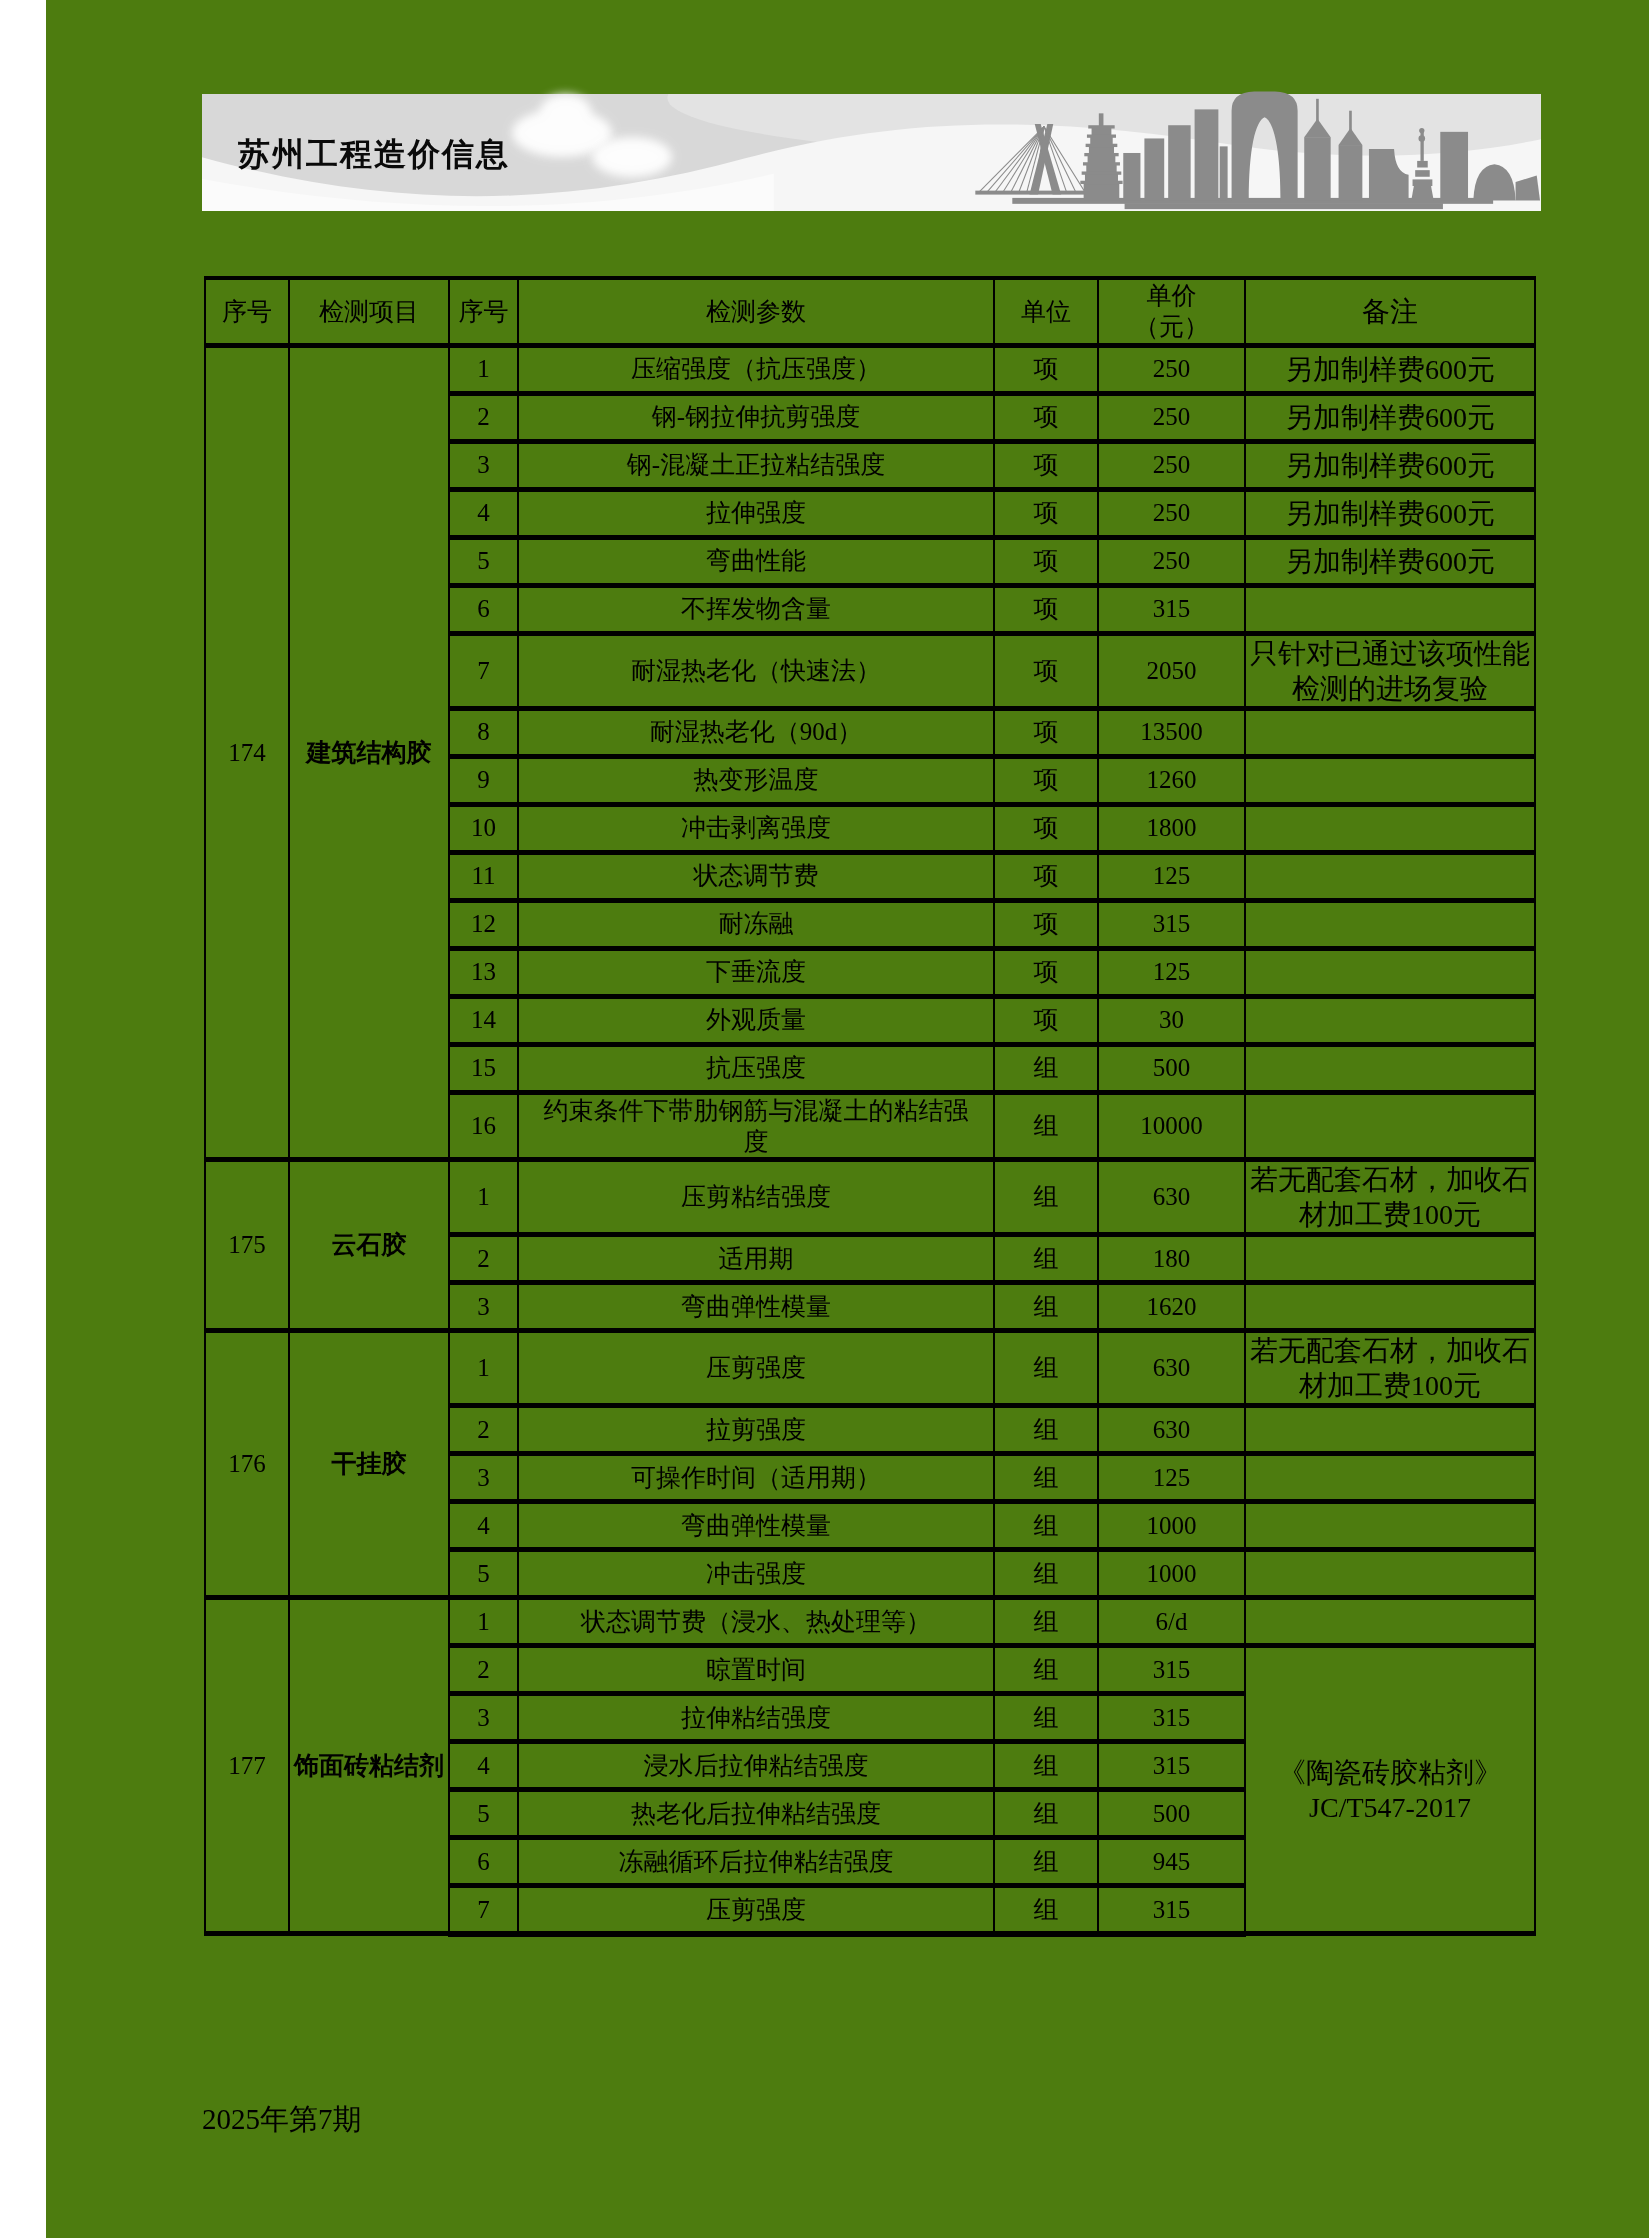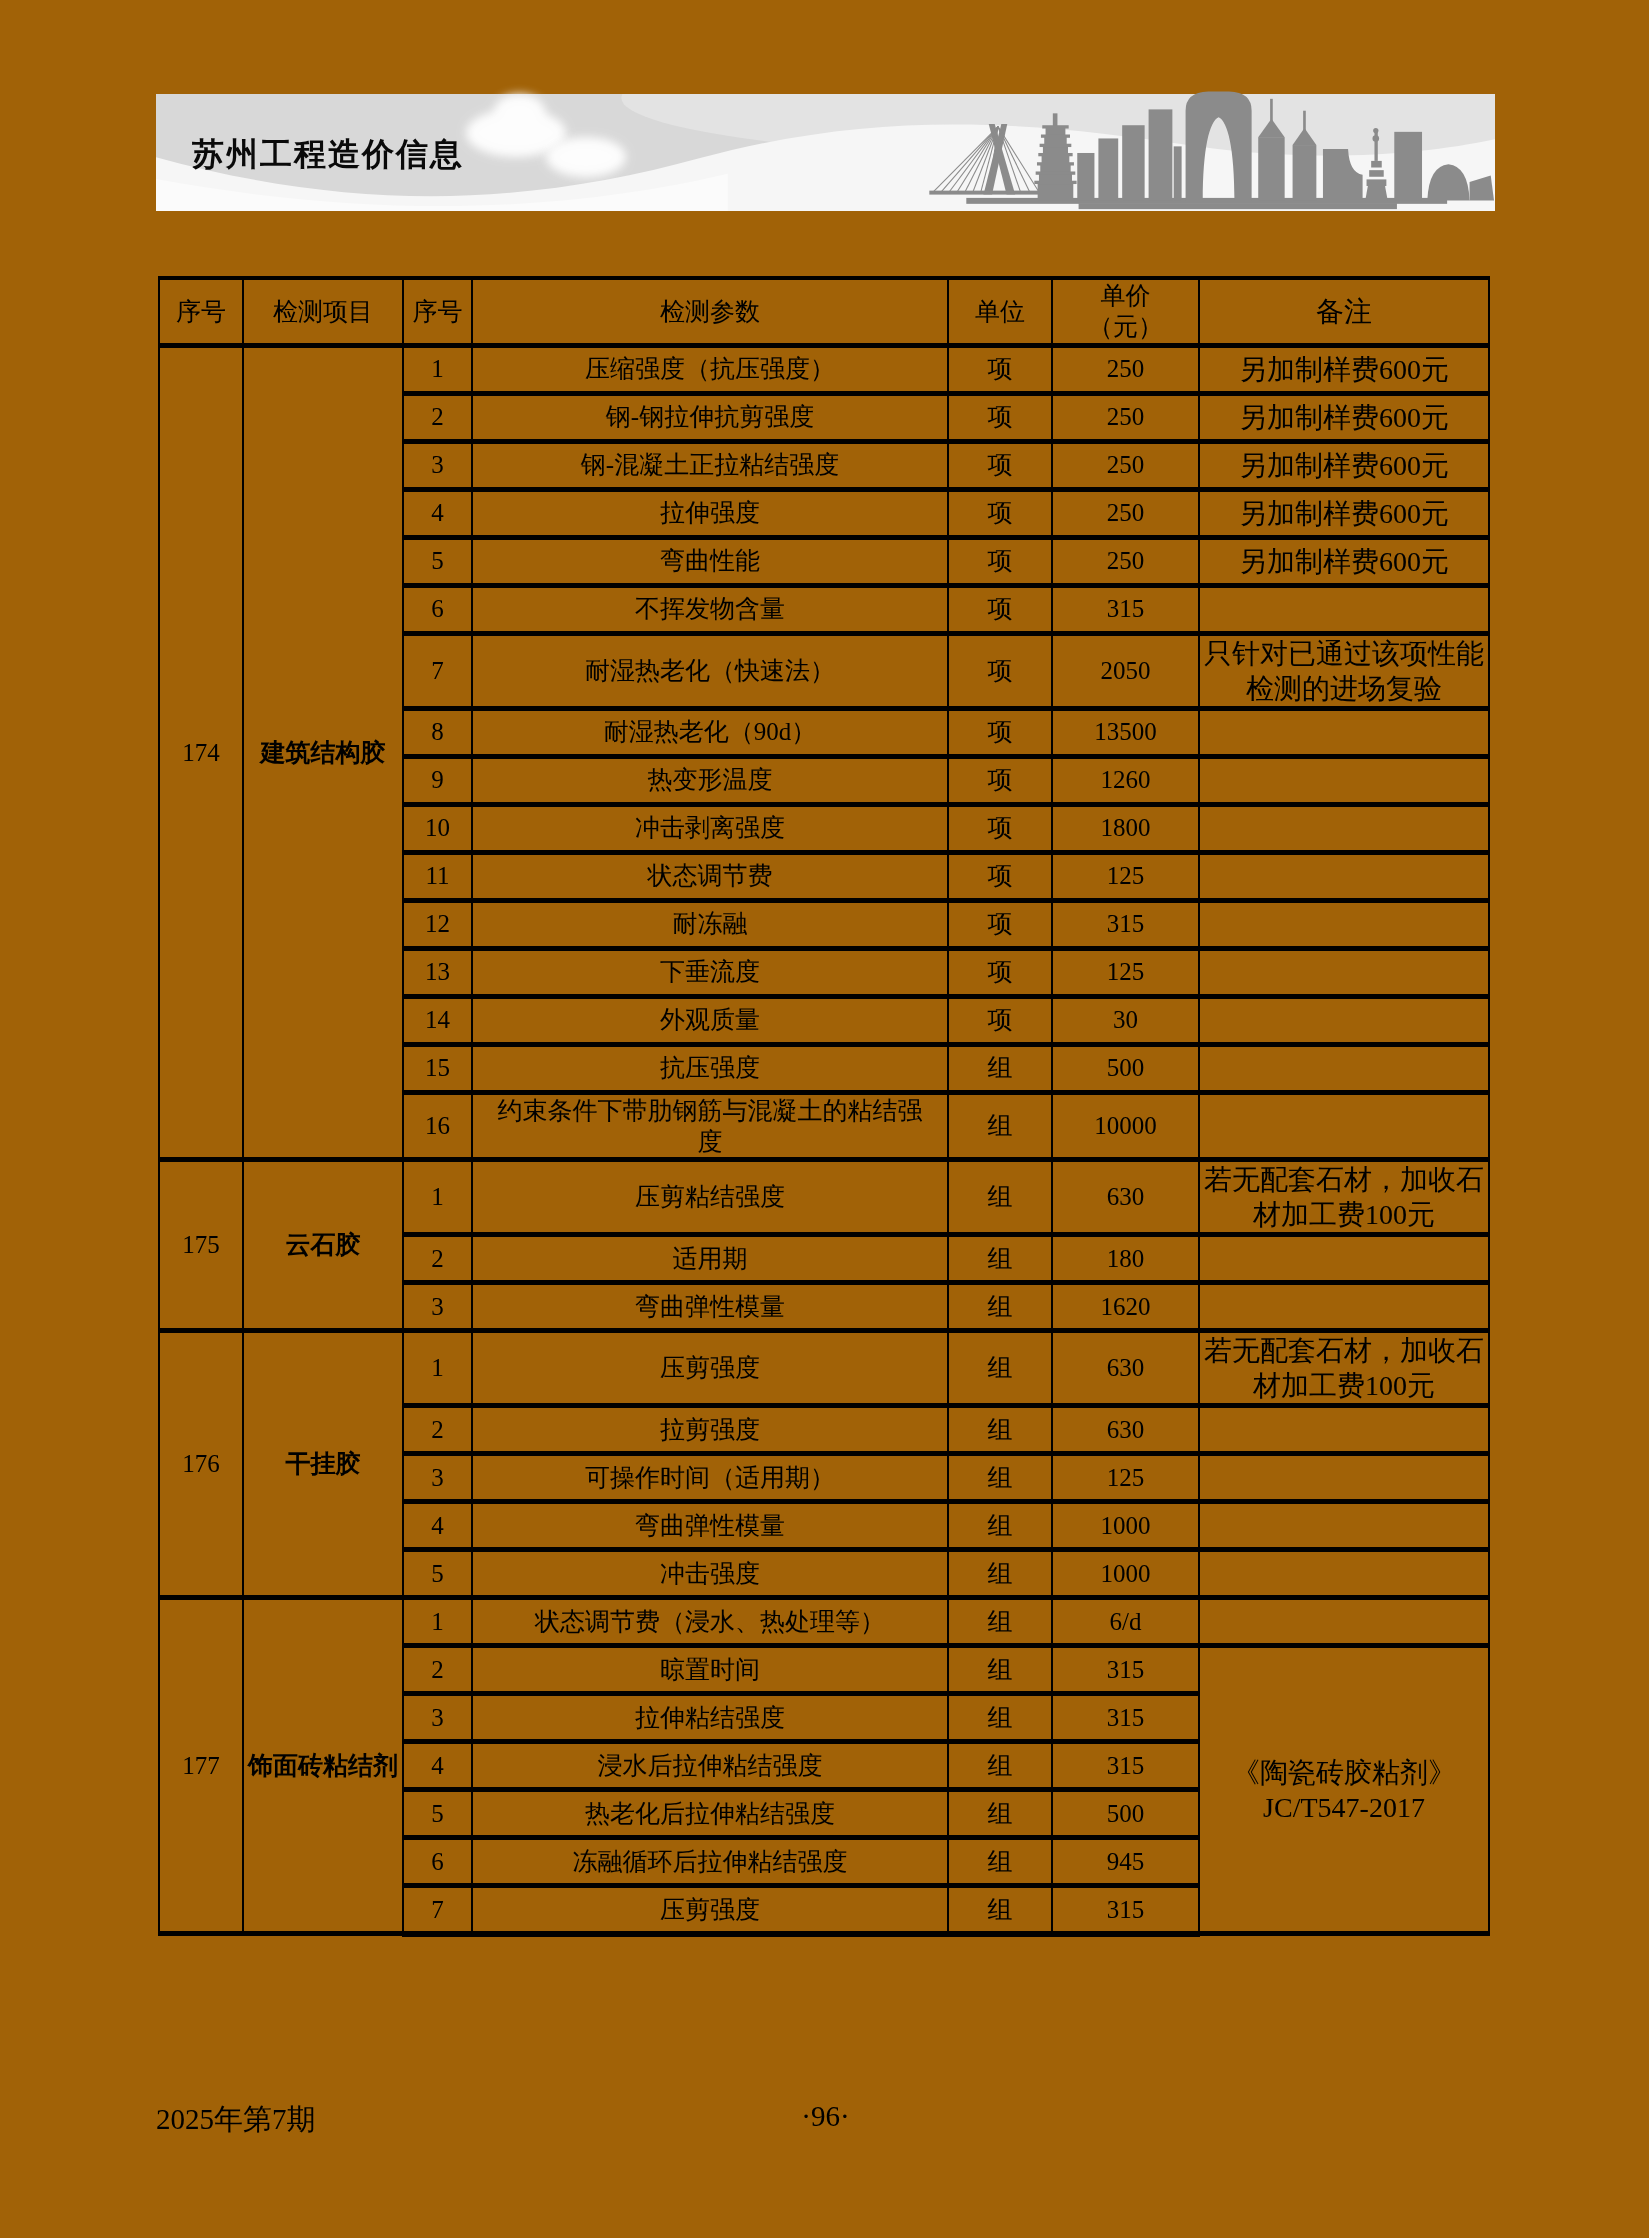--- a/index.html
+++ b/index.html
@@ -2,21 +2,21 @@
 <html style="font-size:10.6px"><head>
 <meta charset="utf-8">
 <style>
   * { margin:0; padding:0; box-sizing:border-box; }
   html,body { background:#ffffff; }
   body {
     width:1650px; height:2239px; position:relative;
     font-family:"Liberation Serif","DejaVu Serif",serif;
     color:#000;
   }
-  .page { position:absolute; inset:0; background:#a16207; overflow:hidden; }
+  .page { position:absolute; inset:0; background:#4d7c0f; overflow:hidden;margin-left:46px; }
 
   
   .banner { position:absolute; left:156px; top:94px; width:1339px; height:117px; }
   .banner-bg { position:absolute; left:0; top:0; width:1339px; height:117px; }
   .banner-title {
     position:absolute; left:36px; top:39px;
     font-size:32px; font-weight:bold; letter-spacing:2px; color:#0a0a0a;
     white-space:nowrap;
   }
   .cloud { position:absolute; background:#ffffff; border-radius:50%; filter:blur(4.7px); opacity:.95; }
@@ -387,17 +387,16 @@
             <td class="c-param">压剪强度</td>
             <td class="c-unit">组</td>
             <td class="c-price">315</td>
           </tr>
         </tbody>
     </table>
   </div>
 
   <div class="page-footer">
     <span class="footer-issue">2025年第7期</span>
-    <span class="footer-page">·96·</span>
   </div>
 
 </div>
 
 
 </body></html>

